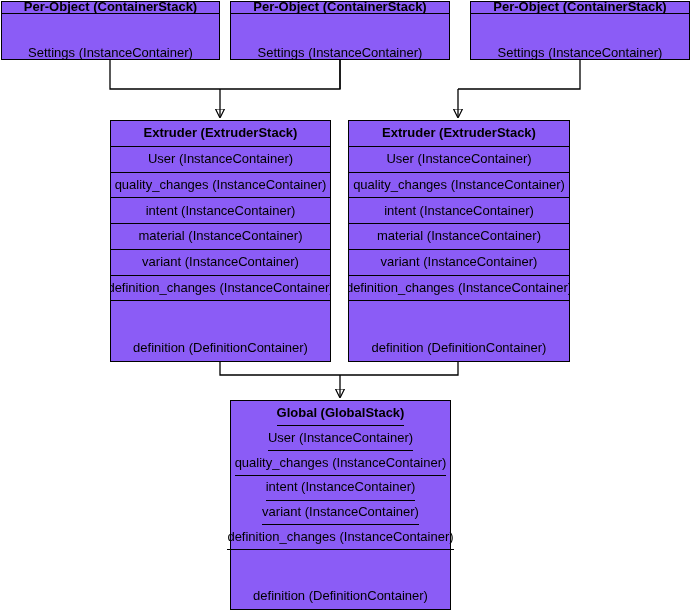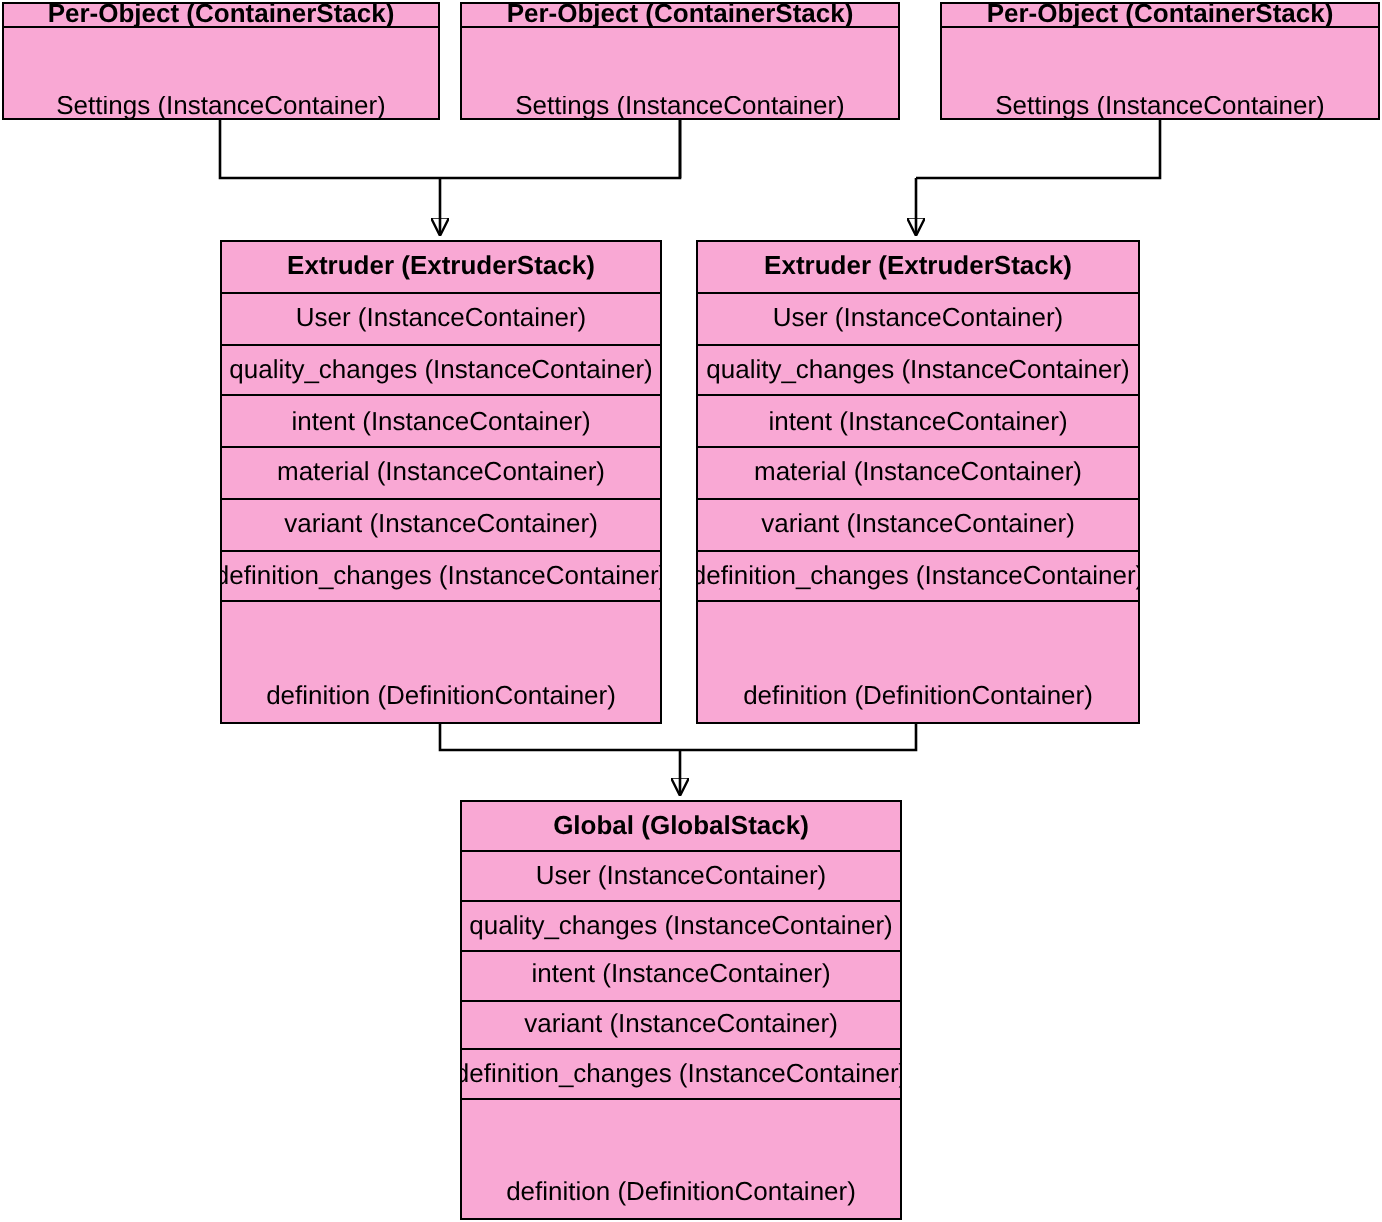--- a/index.html
+++ b/index.html
@@ -12,21 +12,21 @@
     width: 691px;
     height: 611px;
     background: #ffffff;
     font-family: "Liberation Sans", sans-serif;
     overflow: hidden;
   }
   .node {
     position: absolute;
     box-sizing: border-box;
     border: 1px solid #000000;
-    background: #f9a8d4;
+    background: #8b5cf6;
     display: flex;
     flex-direction: column;
   }
   .row {
     box-sizing: border-box;
     display: flex;
     align-items: center;
     justify-content: center;
     text-align: center;
     color: #000000;
@@ -110,21 +110,21 @@
     <div class="row header" style="height:30px;">Extruder (ExtruderStack)</div>
     <div class="row" style="height:30px;">User (InstanceContainer)</div>
     <div class="row" style="height:30px;">quality_changes (InstanceContainer)</div>
     <div class="row" style="height:30px;">intent (InstanceContainer)</div>
     <div class="row" style="height:30px;">material (InstanceContainer)</div>
     <div class="row" style="height:30px;">variant (InstanceContainer)</div>
     <div class="row" style="height:30px;">definition_changes (InstanceContainer)</div>
     <div class="row" style="height:30px;">definition (DefinitionContainer)</div>
   </div>
 
-  <div class="node" style="left:230px; top:400px; width:221px; height:210px;">
+  <div class="node" style="left:230px; top:400px; width:221px; height:210px;align-items:center;">
     <div class="row header" style="height:30px;">Global (GlobalStack)</div>
     <div class="row" style="height:30px;">User (InstanceContainer)</div>
     <div class="row" style="height:30px;">quality_changes (InstanceContainer)</div>
     <div class="row" style="height:30px;">intent (InstanceContainer)</div>
     <div class="row" style="height:30px;">variant (InstanceContainer)</div>
     <div class="row" style="height:30px;">definition_changes (InstanceContainer)</div>
     <div class="row" style="height:30px;">definition (DefinitionContainer)</div>
   </div>
 
 </div>

